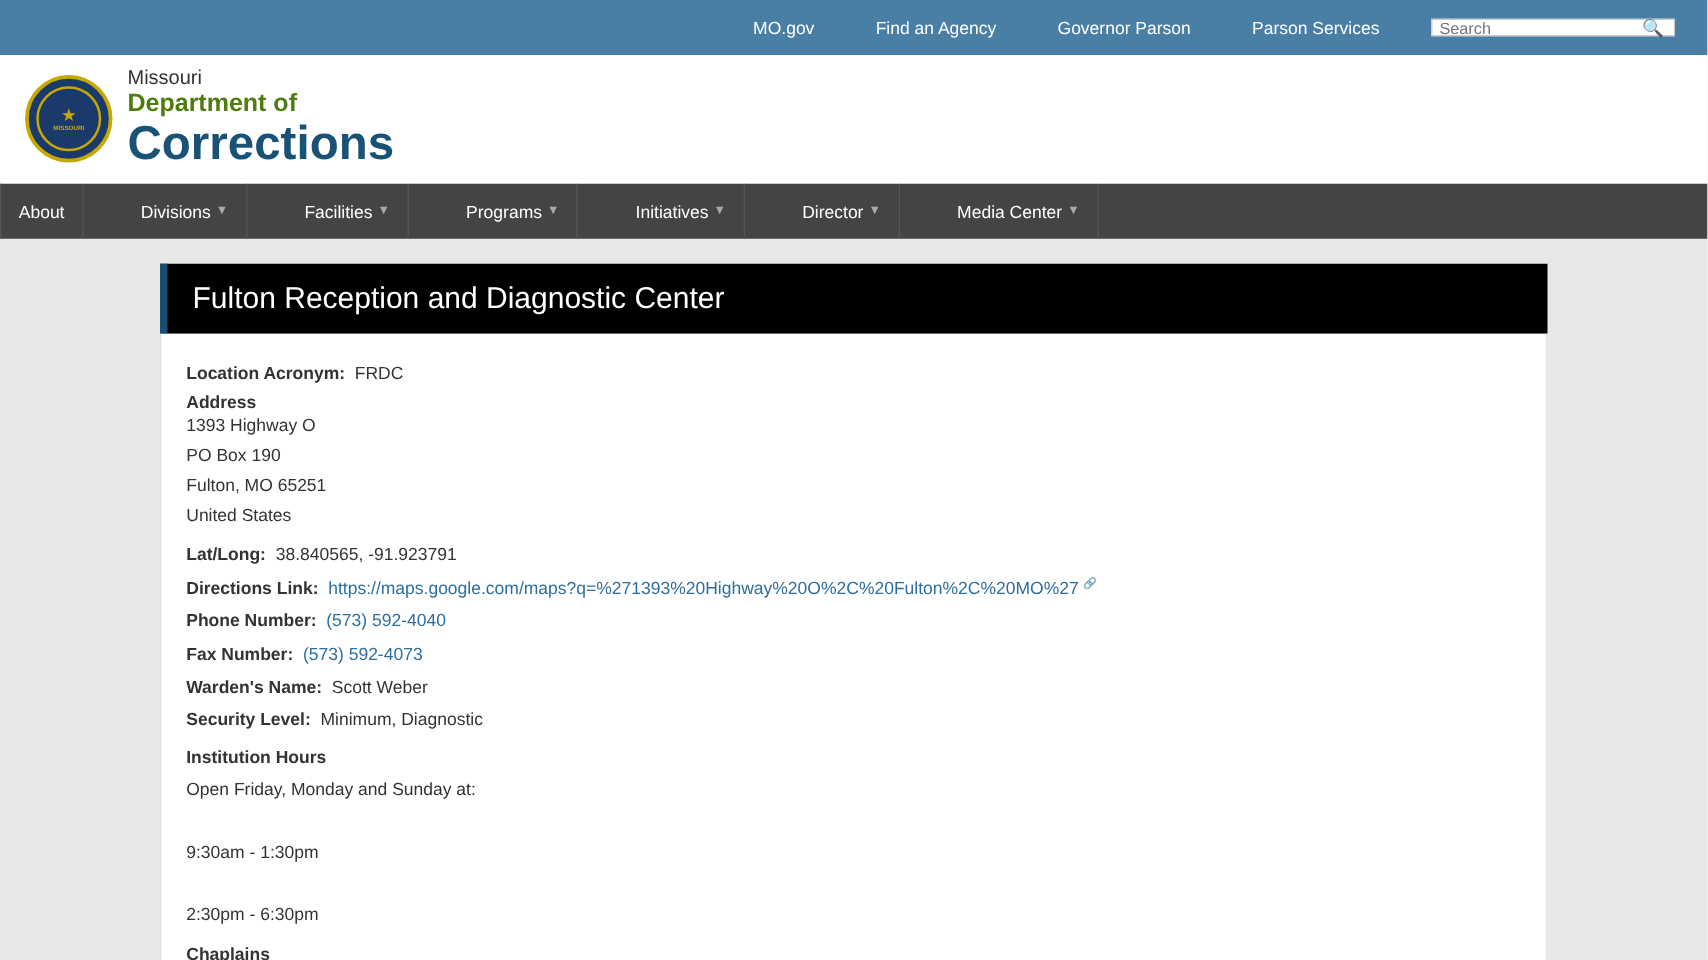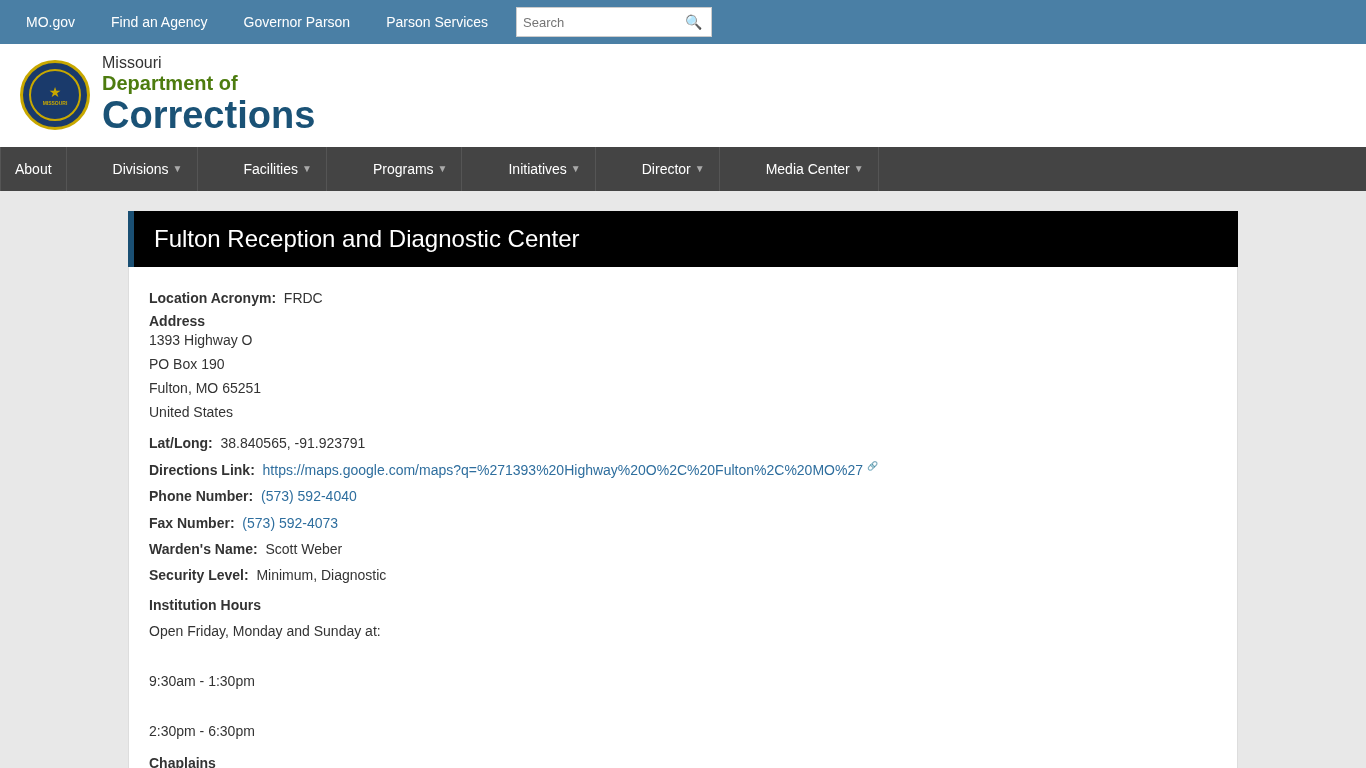--- a/index.html
+++ b/index.html
@@ -3,42 +3,42 @@
   <meta charset="utf-8">
   <style>
     * { margin: 0; padding: 0; box-sizing: border-box; }
     body { font-family: Arial, sans-serif; font-size: 14px; background: #e8e8e8; color: #333; }
 
     
     .top-bar {
       background: #4a7fa5;
       display: flex;
       align-items: center;
-      justify-content: flex-start;
-      padding: 0 8px;
+      justify-content: flex-end;
+      padding: 0 26px;
       height: 44px;
-      gap: 0;
+      gap: 13px;
     }
     .top-bar a {
       color: #fff;
       text-decoration: none;
       padding: 0 18px;
       font-size: 14px;
       height: 44px;
       display: flex;
       align-items: center;
     }
     .search-box {
       display: flex;
       align-items: center;
       background: #fff;
       border: 1px solid #ccc;
       padding: 2px 6px;
       margin-left: 10px;
-      height: 30px;
+      height: 14px;
     }
     .search-box input {
       border: none;
       outline: none;
       font-size: 13px;
       width: 160px;
       background: transparent;
       color: #aaa;
     }
     .search-box button {

